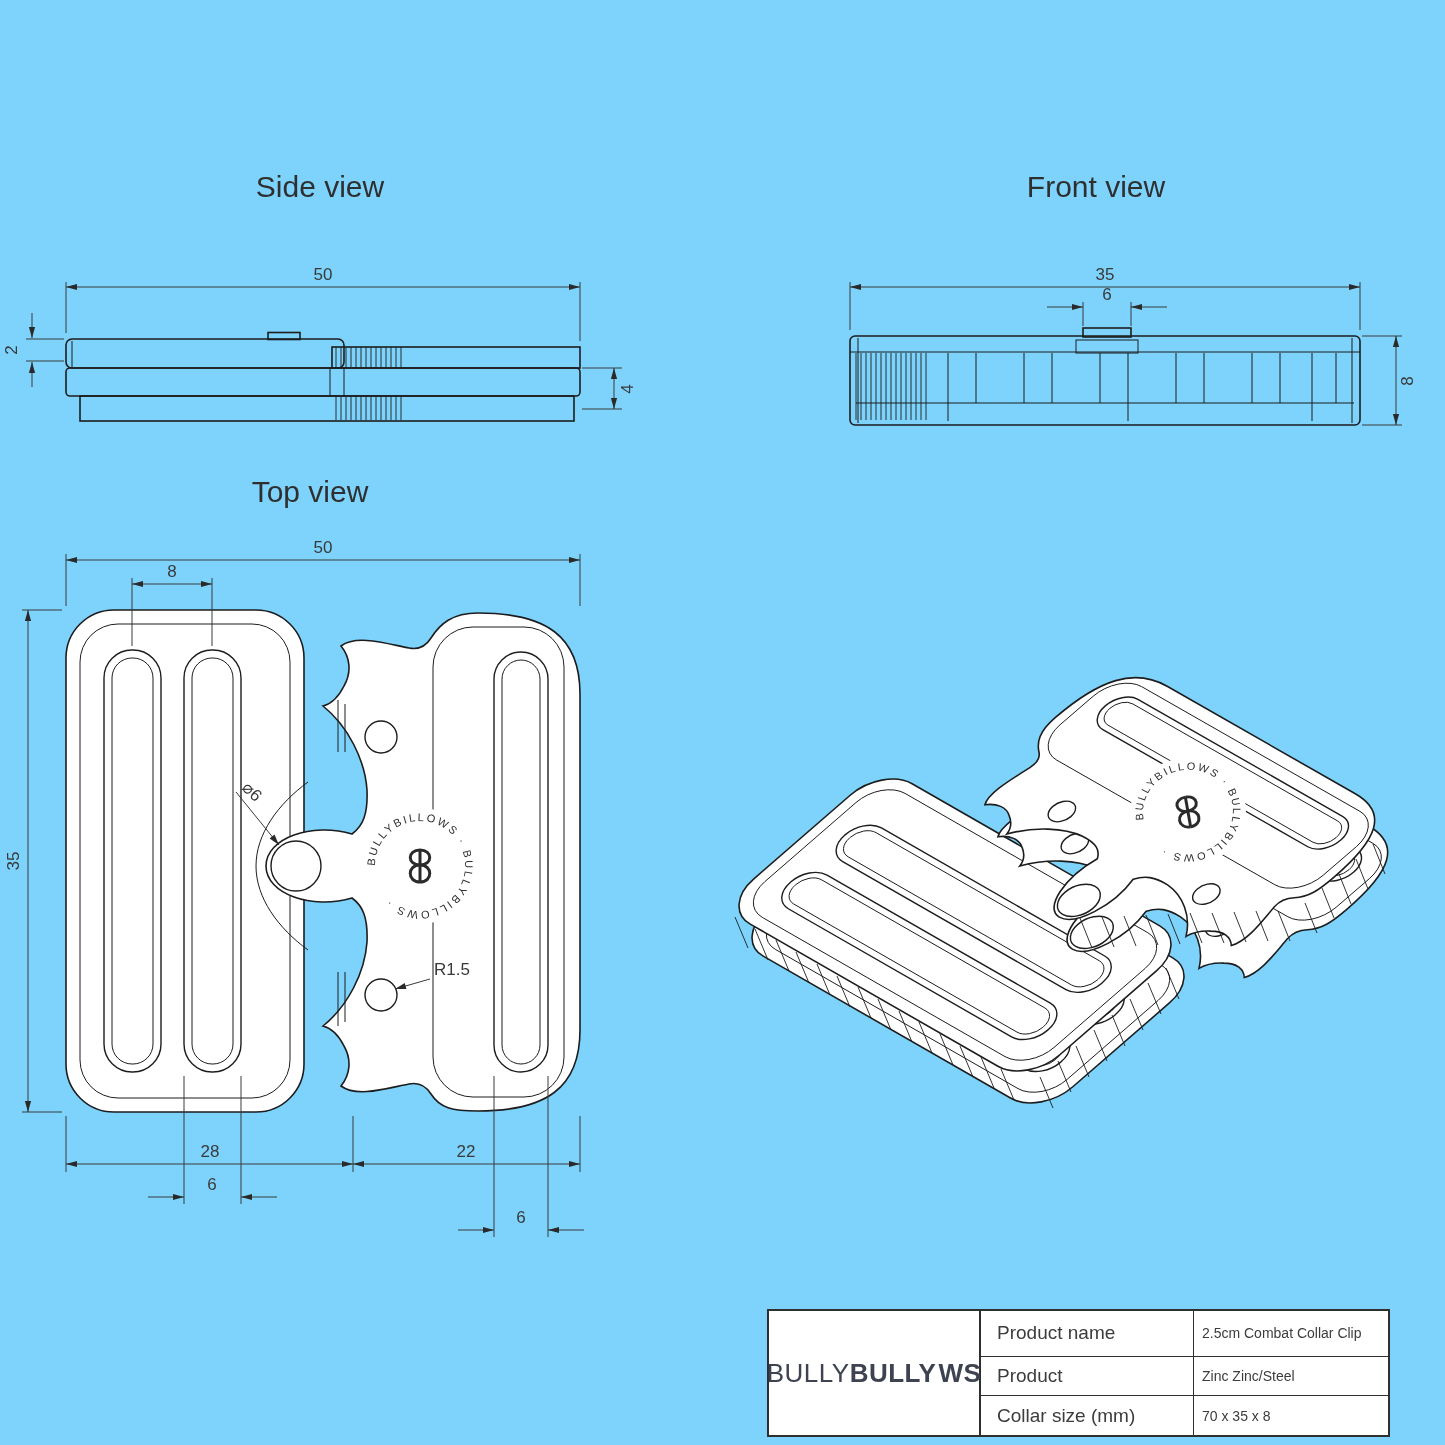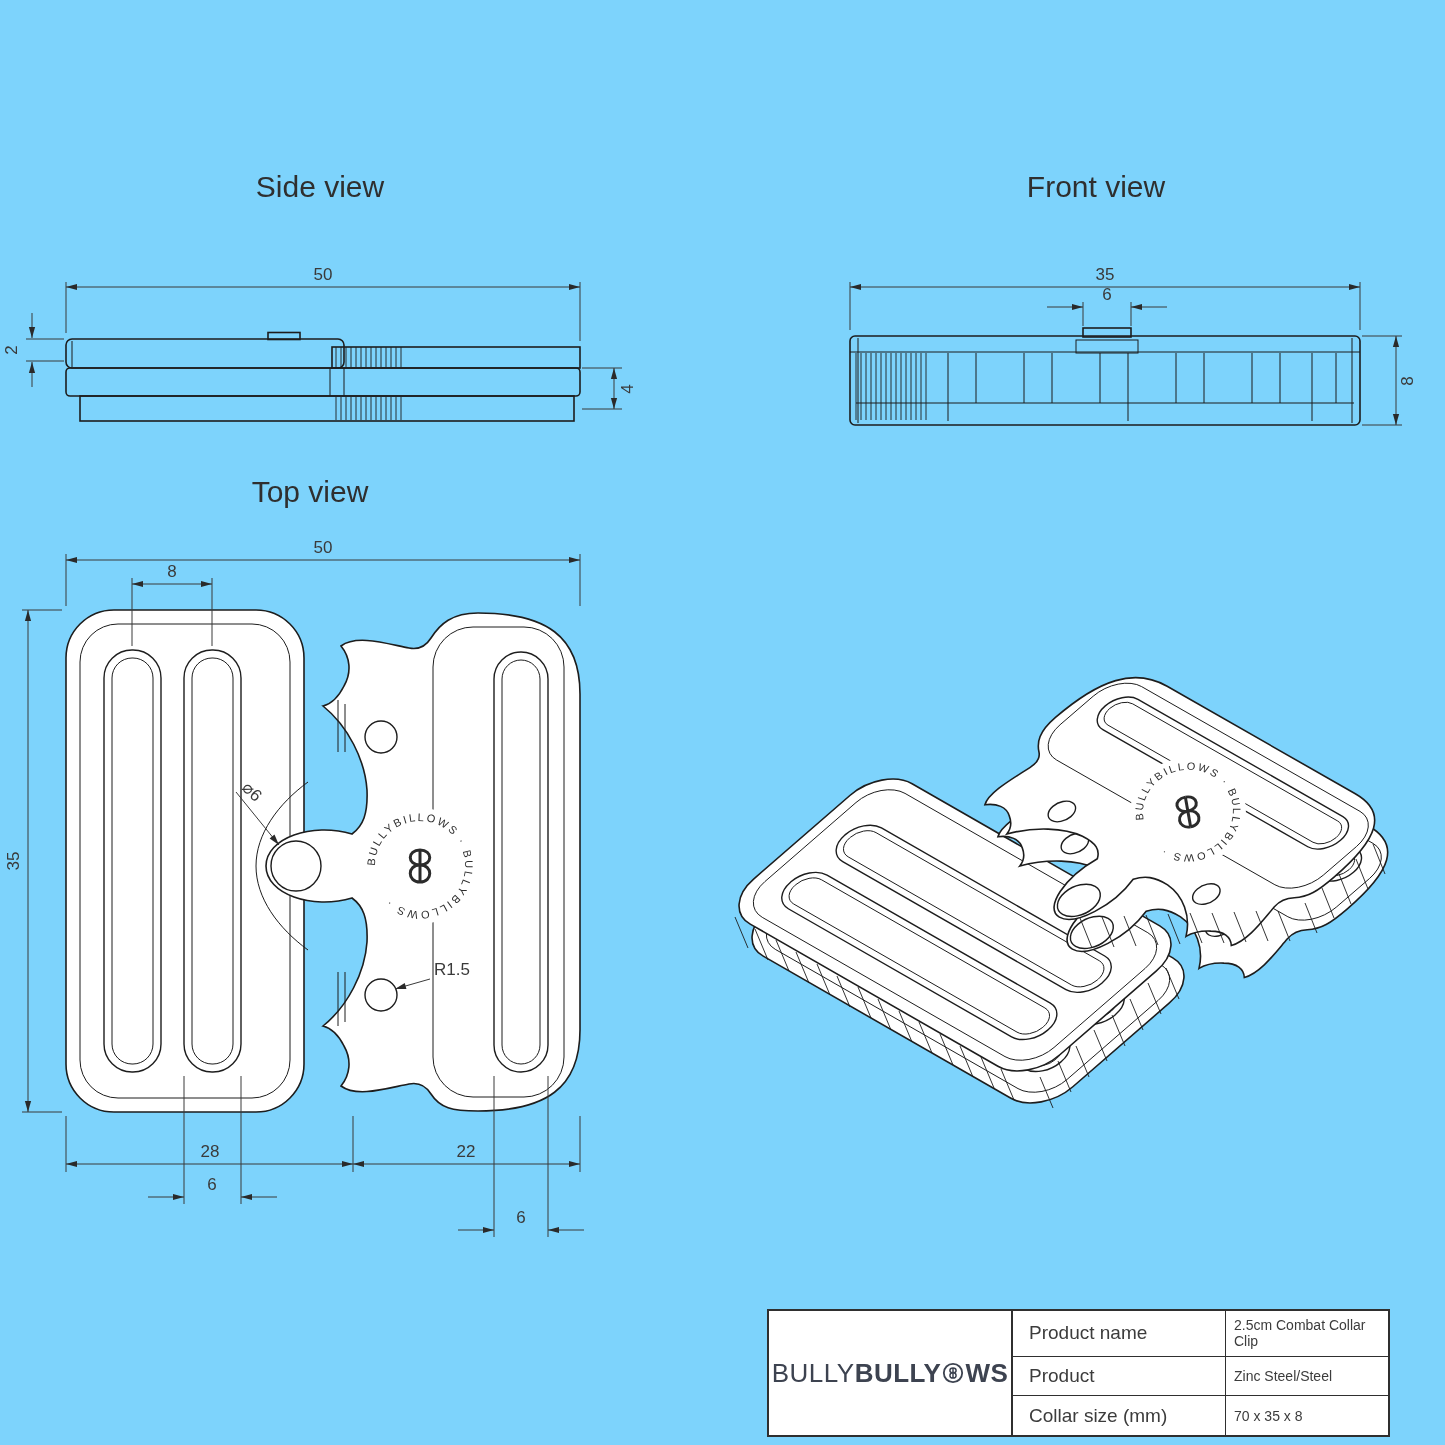--- a/index.html
+++ b/index.html
@@ -14,21 +14,21 @@
   .dl   { stroke:#3a3a3a; stroke-width:1;   fill:none; }
   .hatch{ stroke:#1d1d1d; stroke-width:0.9; fill:none; }
 
   .view-title { font-size:30px; fill:#2f2f2f; text-anchor:middle; }
   .dim { font-size:17px; fill:#3a3a3a; text-anchor:middle; }
   .stamp-text { font-size:11px; letter-spacing:2.2px; fill:#2e2e2e; }
 
   
   .titleblock { position:absolute; left:767px; top:1309px; width:623px; height:128px;
                 border:2px solid #2f2f2f; display:flex; background:#fff; }
-  .tb-logo { width:244px; border-right:2px solid #2f2f2f; display:flex;
+  .tb-logo { width:212px; border-right:2px solid #2f2f2f; display:flex;
              align-items:center; justify-content:center; white-space:nowrap;
              font-size:26px; letter-spacing:0.5px; color:#3d4350;text-align:right; }
   .lg-light { font-weight:400; }
   .lg-bold  { font-weight:800; }
   .lg-o { vertical-align:-2px; margin:0 1px; }
   .tb-rows { flex:1; display:flex; flex-direction:column; }
   .tb-row { flex:1; display:flex; border-bottom:1.5px solid #2f2f2f; }
   .tb-row:first-child { flex:1.15; }
   .tb-row:last-child { border-bottom:none; }
   .tb-label { width:213px; border-right:1.5px solid #2f2f2f; padding:2px 16px;
@@ -217,21 +217,21 @@
         </svg>
         <span class="lg-bold">WS</span>
   </div>
   <div class="tb-rows">
     <div class="tb-row">
       <div class="tb-label">Product name</div>
       <div class="tb-value">2.5cm Combat Collar Clip</div>
     </div>
     <div class="tb-row">
       <div class="tb-label">Product</div>
-      <div class="tb-value">Zinc Steel/Steel</div>
+      <div class="tb-value">Zinc Zinc/Steel</div>
     </div>
     <div class="tb-row">
       <div class="tb-label">Collar size (mm)</div>
       <div class="tb-value">70 x 35 x 8</div>
     </div>
   </div>
 </div>
 
 </div>
 

